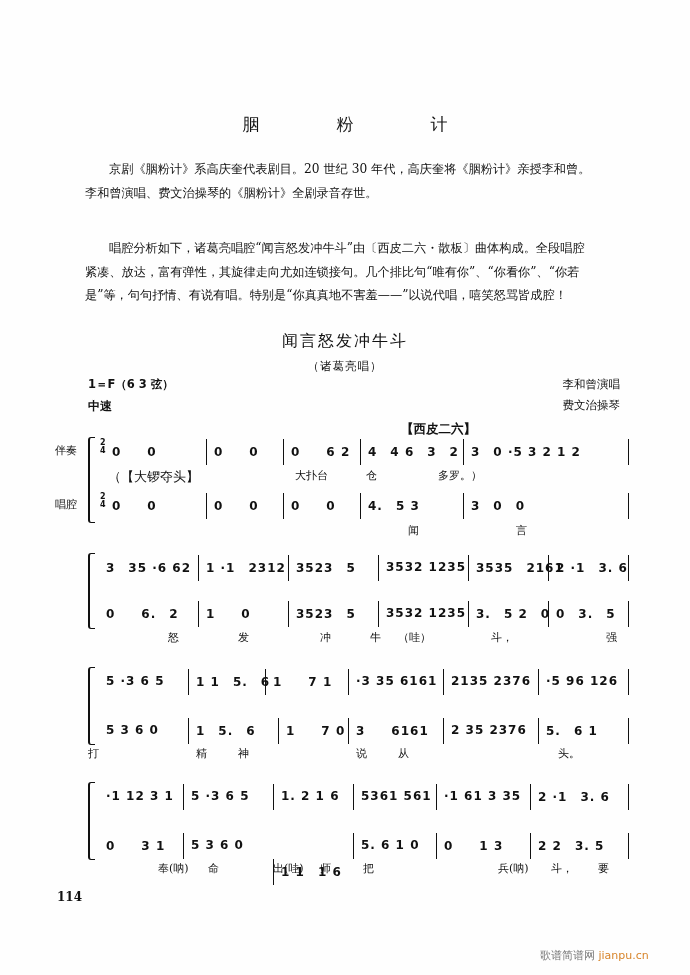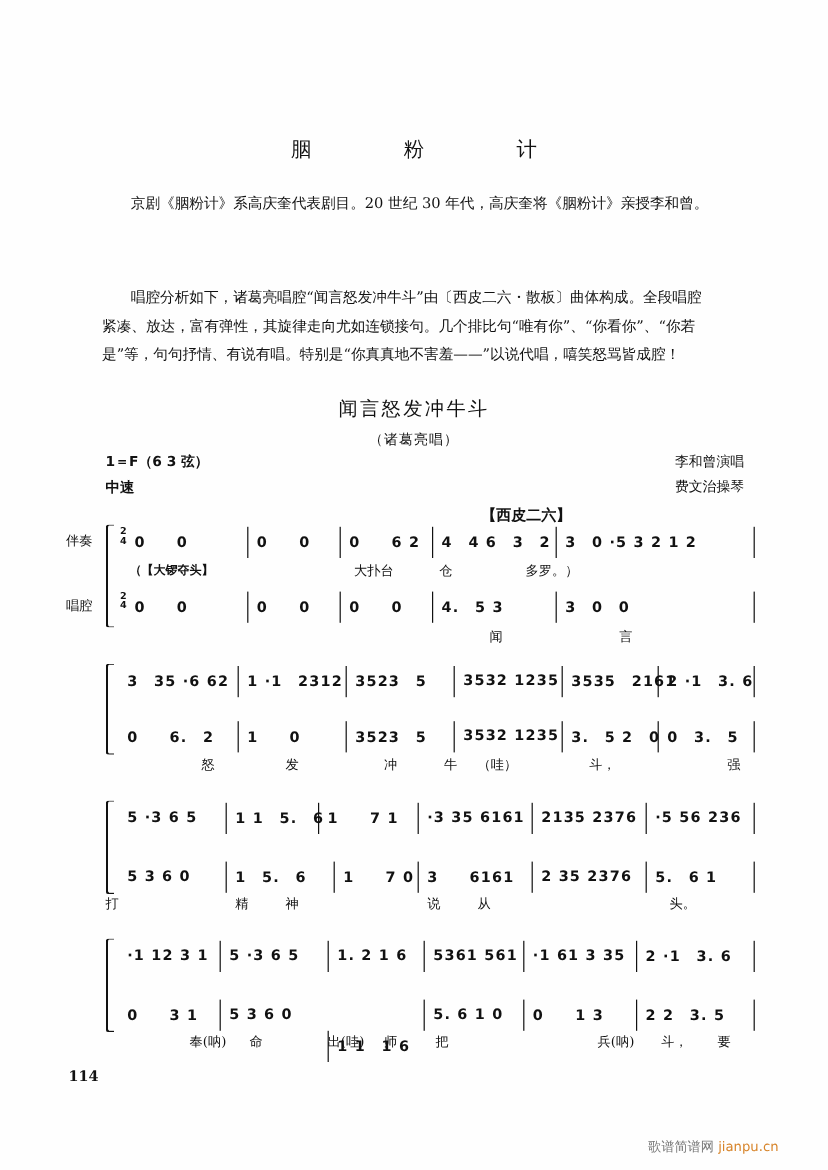--- a/index.html
+++ b/index.html
@@ -49,21 +49,21 @@
     .lyrics {
       position: absolute; left: 98px; width: 540px; height: 16px; font-size: 11px;
       font-family: "DejaVu Serif", serif;
     }
     .lyrics span { position: absolute; top: 0; white-space: nowrap; }
     .gong {
       position: absolute; left: 108px; top: 468px; width: 520px; height: 16px;
       font-family: "DejaVu Sans", sans-serif; font-size: 11px;
     }
     .gong span { position: absolute; top: 0; white-space: nowrap; }
-    .gong .big { font-weight: bold; font-size: 10px; }
+    .gong .big { font-weight: normal; font-size: 13px; }
     .sysbrace {
       position: absolute; left: 88px; width: 5px;
       border-left: 2px solid #111; border-top: 1px solid #111; border-bottom: 1px solid #111;
       border-radius: 3px 0 0 3px;
     }
     .page-num { position: absolute; top: 890px; left: 57px; font-size: 12px; font-weight: bold; }
     .watermark {
       position: absolute; top: 948px; left: 540px; font-size: 11px; color: #777;
       font-family: "DejaVu Sans", sans-serif;
     }
@@ -72,20 +72,21 @@
   </style>
 </head>
 <body>
 
 <div>
 
   <div class="title">胭　粉　计</div>
 
   <div class="para p1">
     <span class="line indent">京剧《胭粉计》系高庆奎代表剧目。20 世纪 30 年代，高庆奎将《胭粉计》亲授李和曾。</span>
+    <span class="line">李和曾演唱、费文治操琴的《胭粉计》全剧录音存世。</span>
   </div>
 
   <div class="para p2">
     <span class="line indent">唱腔分析如下，诸葛亮唱腔“闻言怒发冲牛斗”由〔西皮二六・散板〕曲体构成。全段唱腔</span>
     <span class="line">紧凑、放达，富有弹性，其旋律走向尤如连锁接句。几个排比句“唯有你”、“你看你”、“你若</span>
     <span class="line">是”等，句句抒情、有说有唱。特别是“你真真地不害羞——”以说代唱，嘻笑怒骂皆成腔！</span>
   </div>
 
   <div class="song-title">闻言怒发冲牛斗</div>
   <div class="song-sub">（诸葛亮唱）</div>
@@ -240,21 +241,21 @@
         <div class="bar" style="left: 250px; width: 95px;">
           <div class="barline" style="left: 0px;"></div>
           <span class="notes">·3 35 6161</span>
         </div>
         <div class="bar" style="left: 345px; width: 95px;">
           <div class="barline" style="left: 0px;"></div>
           <span class="notes">2135 2376</span>
         </div>
         <div class="bar" style="left: 440px; width: 90px;">
           <div class="barline" style="left: 0px;"></div>
-          <span class="notes">·5 56 236</span>
+          <span class="notes">·5 96 126</span>
         </div>
         <div class="barline" style="left: 530px;"></div>
       </div>
       <div class="row" style="top: 720px;">
         <div class="bar" style="left: 0px; width: 90px;">
           <span class="notes">5 3 6 0</span>
         </div>
         <div class="bar" style="left: 90px; width: 90px;">
           <div class="barline" style="left: 0px;"></div>
           <span class="notes">1　5.　6</span>

